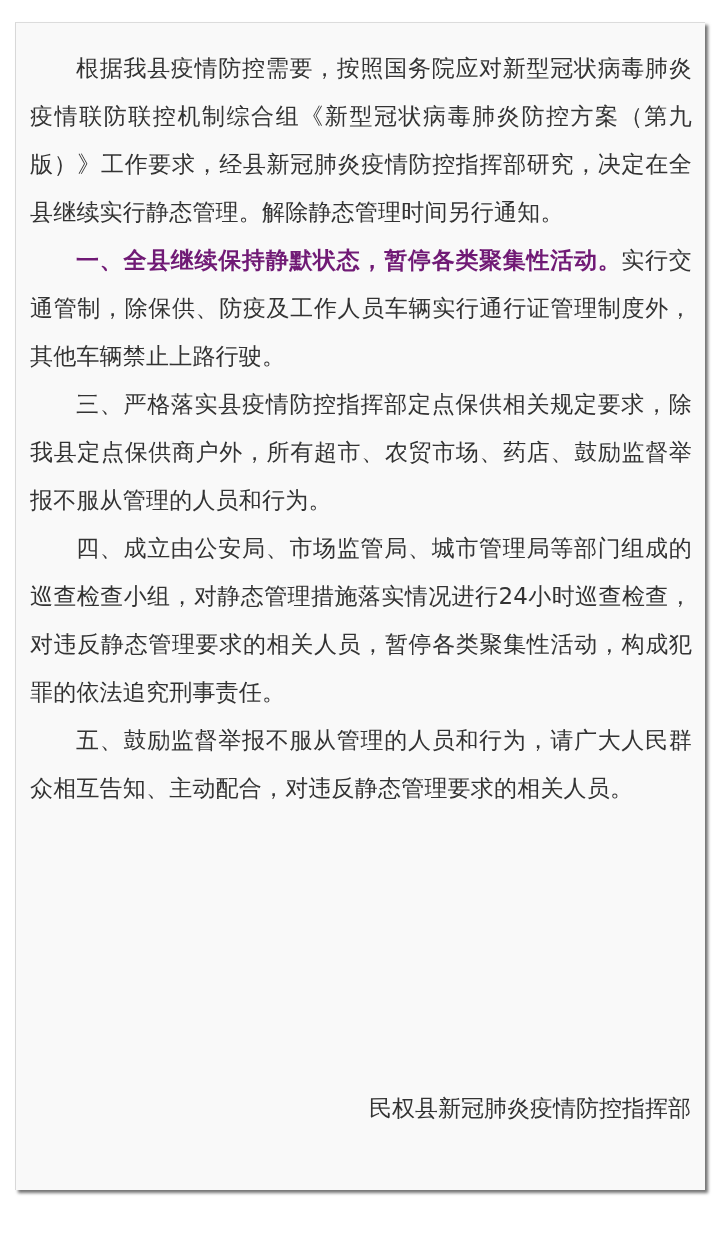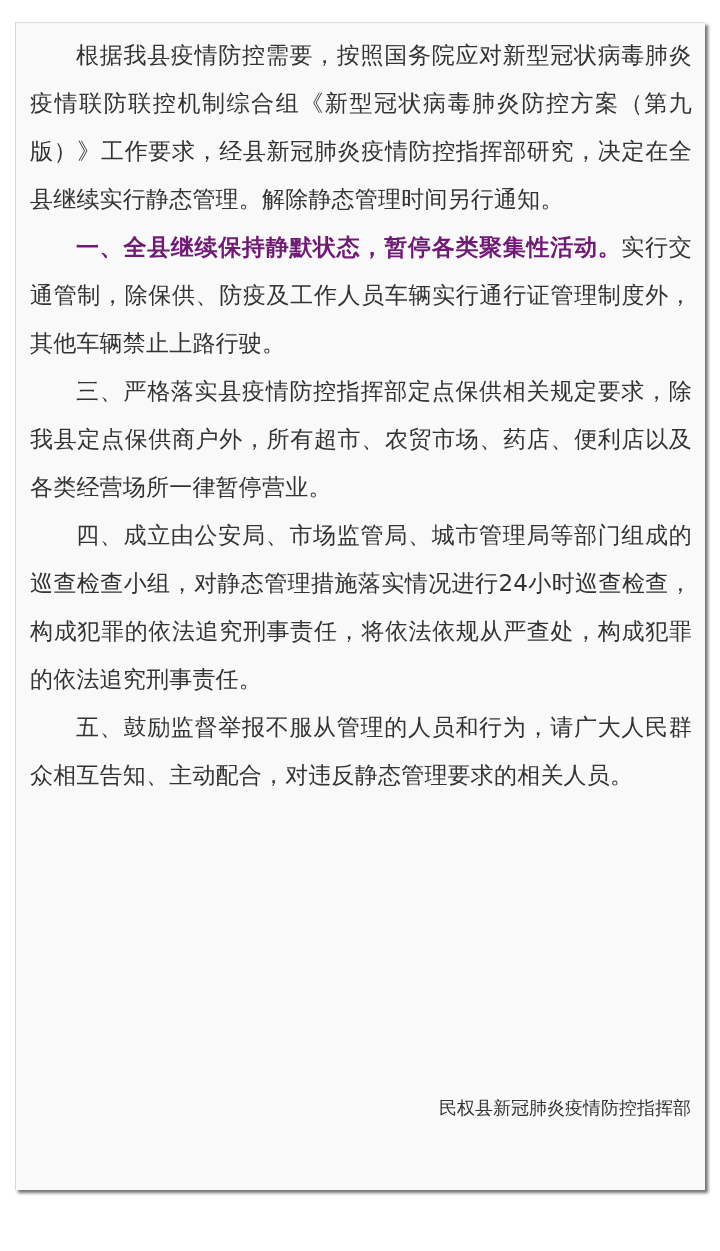--- a/index.html
+++ b/index.html
@@ -22,21 +22,21 @@
     height: 1168px;
     background: #f9f9f9;
     border-left: 1px solid #d8d8d8;
     border-top: 1px solid #dcdcdc;
     box-shadow: 3px 3px 3px rgba(0,0,0,0.55);
     box-sizing: border-box;
   }
   .content {
     position: absolute;
     left: 14px;
-    top: 8px;
+    top: 21px;
     width: 662px;
     color: #333333;
     font-size: 23px;
     line-height: 48px;
     letter-spacing: 0.2px;
   }
   .para {
     margin: 0;
     text-indent: 2em;
     text-align: justify;
@@ -44,32 +44,32 @@
   .em-red {
     color: #701a75;
     font-weight: bold;
   }
   .signature {
     position: absolute;
     right: 14px;
     top: 1062px;
     text-align: left;
     color: #333333;
-    font-size: 18px;
+    font-size: 23px;
     line-height: 46px;
   }
   .sig-line { display: block; }
 </style>
 </head>
 <body>
 
 <div class="card">
   <div class="content">
     <p class="para">根据我县疫情防控需要，按照国务院应对新型冠状病毒肺炎疫情联防联控机制综合组《新型冠状病毒肺炎防控方案（第九版）》工作要求，经县新冠肺炎疫情防控指挥部研究，决定在全县继续实行静态管理。解除静态管理时间另行通知。</p>
     <p class="para"><span class="em-red">一、全县继续保持静默状态，暂停各类聚集性活动。</span><span>实行交通管制，除保供、防疫及工作人员车辆实行通行证管理制度外，其他车辆禁止上路行驶。</span></p>
-    <p class="para">三、严格落实县疫情防控指挥部定点保供相关规定要求，除我县定点保供商户外，所有超市、农贸市场、药店、便利店以及各类经营场所一律暂停营业。</p>
-    <p class="para">四、成立由公安局、市场监管局、城市管理局等部门组成的巡查检查小组，对静态管理措施落实情况进行24小时巡查检查，构成犯罪的依法追究刑事责任，将依法依规从严查处，构成犯罪的依法追究刑事责任。</p>
+    <p class="para">三、严格落实县疫情防控指挥部定点保供相关规定要求，除我县定点保供商户外，所有超市、农贸市场、药店、鼓励监督举报不服从管理的人员和行为。</p>
+    <p class="para">四、成立由公安局、市场监管局、城市管理局等部门组成的巡查检查小组，对静态管理措施落实情况进行24小时巡查检查，对违反静态管理要求的相关人员，暂停各类聚集性活动，构成犯罪的依法追究刑事责任。</p>
     <p class="para">五、鼓励监督举报不服从管理的人员和行为，请广大人民群众相互告知、主动配合，对违反静态管理要求的相关人员。</p>
   </div>
   <div class="signature">
     <span class="sig-line">民权县新冠肺炎疫情防控指挥部</span>
   </div>
 </div>
 
 </body></html>

